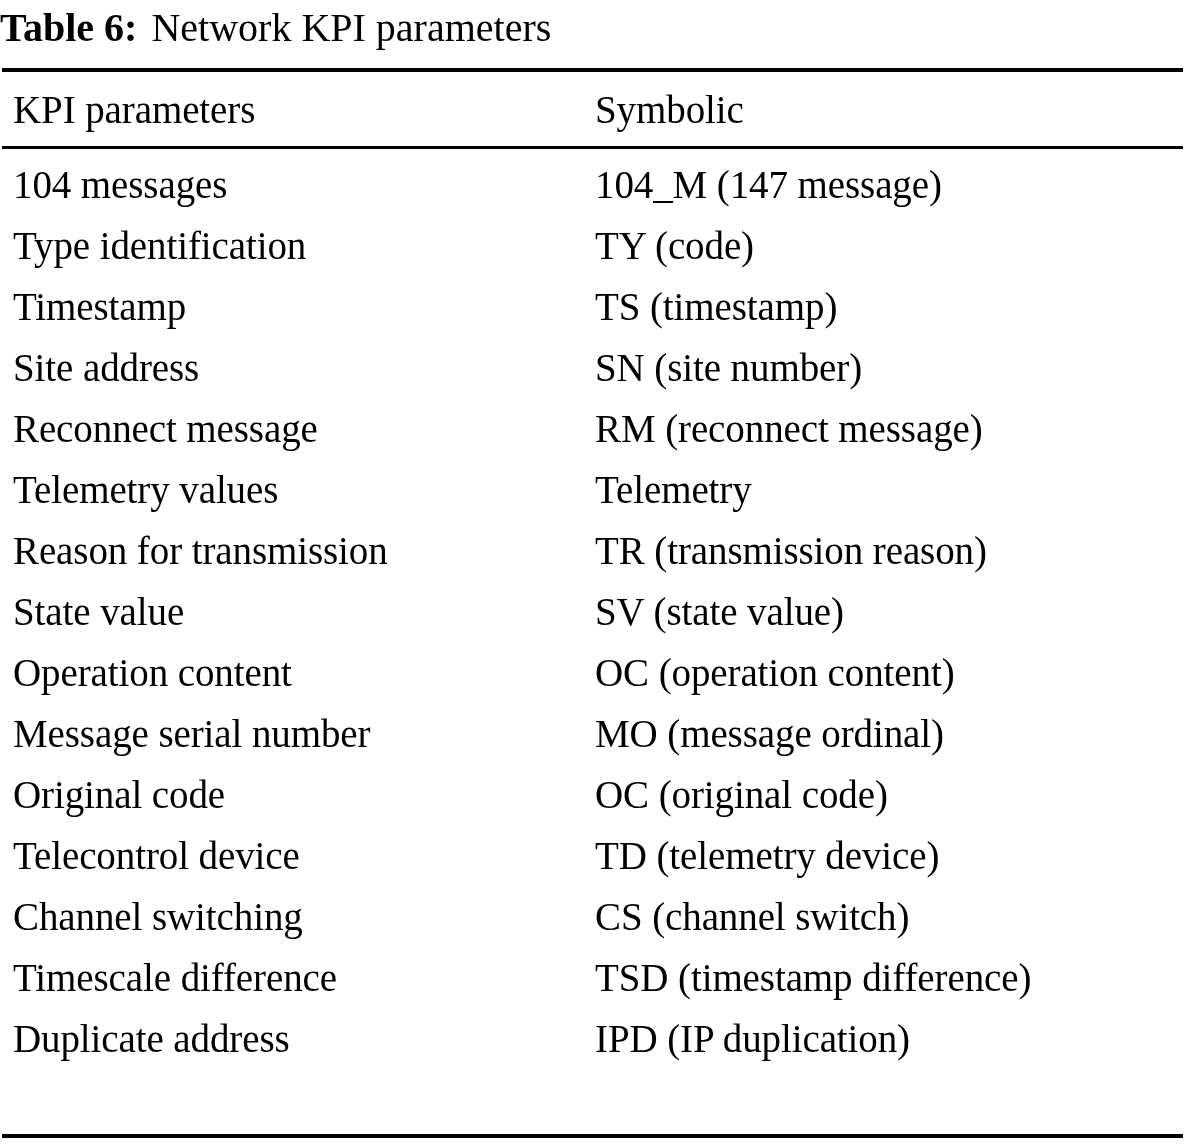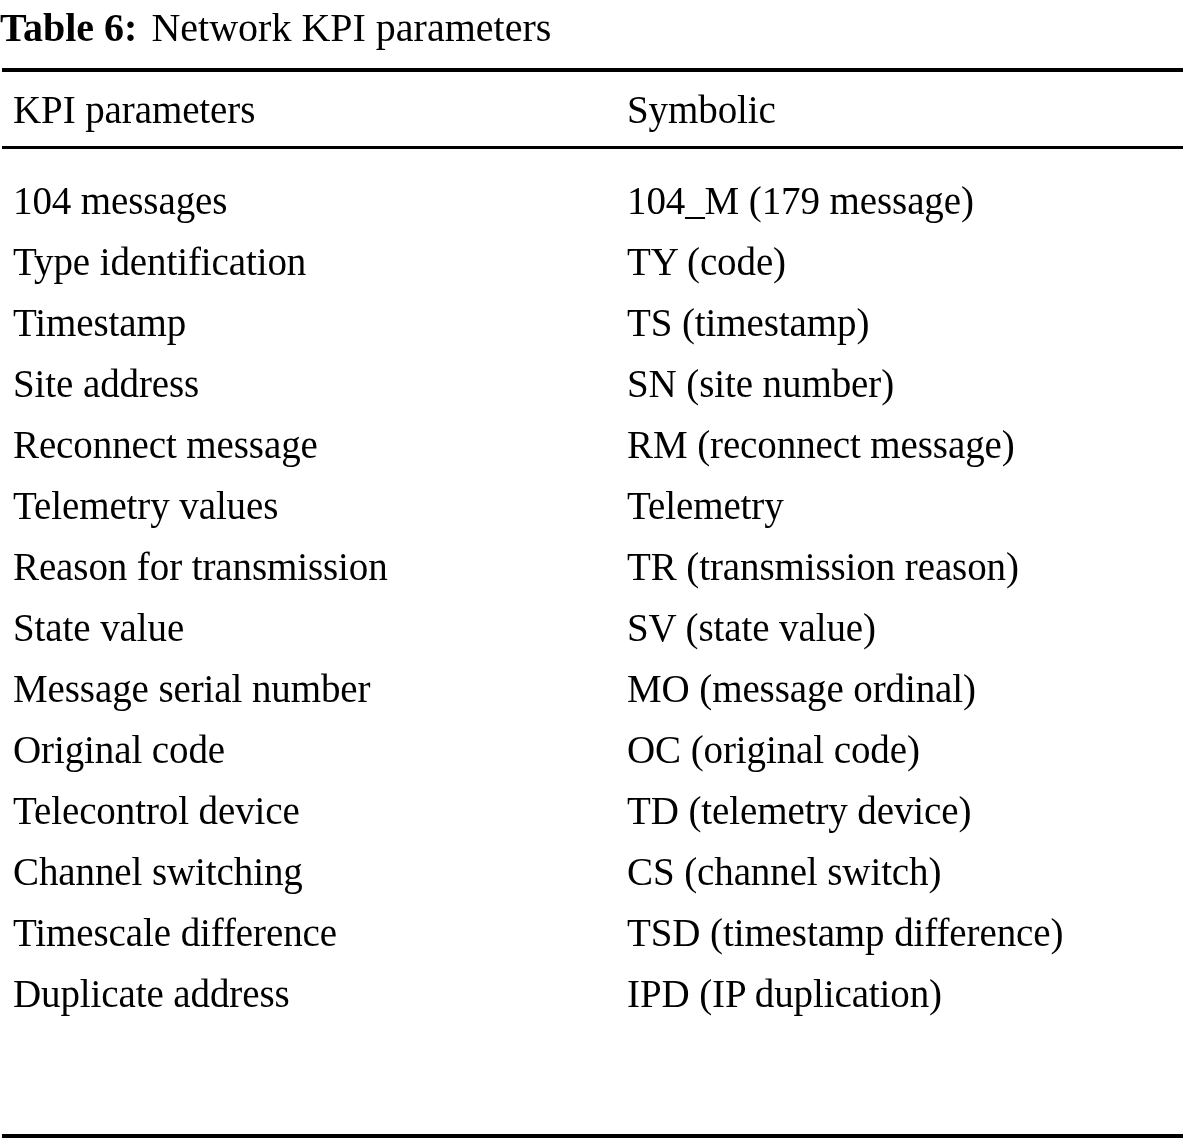--- a/index.html
+++ b/index.html
@@ -63,21 +63,21 @@
     left: 0;
     top: 78px;
     width: 1187px;
     height: 66px;
   }
 
   
   .tbody {
     position: absolute;
     left: 0;
-    top: 170px;
+    top: 154px;
     width: 1032px;
   }
 
   .row {
     position: relative;
     height: 61px;
     width: 1187px;
   }
 
   .cell {
@@ -87,21 +87,20 @@
     line-height: 61px;
     white-space: nowrap;
     letter-spacing: -0.1px;
   }
   .cell-kpi {
     left: 6px;
     margin-left: 7px;
   }
   .cell-sym {
     left: 595px;
-    margin-left: 32px;
   }
 
   .thead .cell {
     line-height: 64px;
     font-size: 39px;
   }
 </style>
 </head>
 <body>
 
@@ -116,21 +115,21 @@
   <div class="thead">
     <span class="cell cell-kpi">KPI parameters</span>
     <span class="cell cell-sym">Symbolic</span>
   </div>
 
   <div class="rule rule-mid"></div>
 
   <div class="tbody" id="tbody">
       <div class="row">
         <span class="cell cell-kpi">104 messages</span>
-        <span class="cell cell-sym">104_M (179 message)</span>
+        <span class="cell cell-sym">104_M (147 message)</span>
       </div>
       <div class="row">
         <span class="cell cell-kpi">Type identification</span>
         <span class="cell cell-sym">TY (code)</span>
       </div>
       <div class="row">
         <span class="cell cell-kpi">Timestamp</span>
         <span class="cell cell-sym">TS (timestamp)</span>
       </div>
       <div class="row">
@@ -145,20 +144,24 @@
         <span class="cell cell-kpi">Telemetry values</span>
         <span class="cell cell-sym">Telemetry</span>
       </div>
       <div class="row">
         <span class="cell cell-kpi">Reason for transmission</span>
         <span class="cell cell-sym">TR (transmission reason)</span>
       </div>
       <div class="row">
         <span class="cell cell-kpi">State value</span>
         <span class="cell cell-sym">SV (state value)</span>
+      </div>
+      <div class="row">
+        <span class="cell cell-kpi">Operation content</span>
+        <span class="cell cell-sym">OC (operation content)</span>
       </div>
       <div class="row">
         <span class="cell cell-kpi">Message serial number</span>
         <span class="cell cell-sym">MO (message ordinal)</span>
       </div>
       <div class="row">
         <span class="cell cell-kpi">Original code</span>
         <span class="cell cell-sym">OC (original code)</span>
       </div>
       <div class="row">

